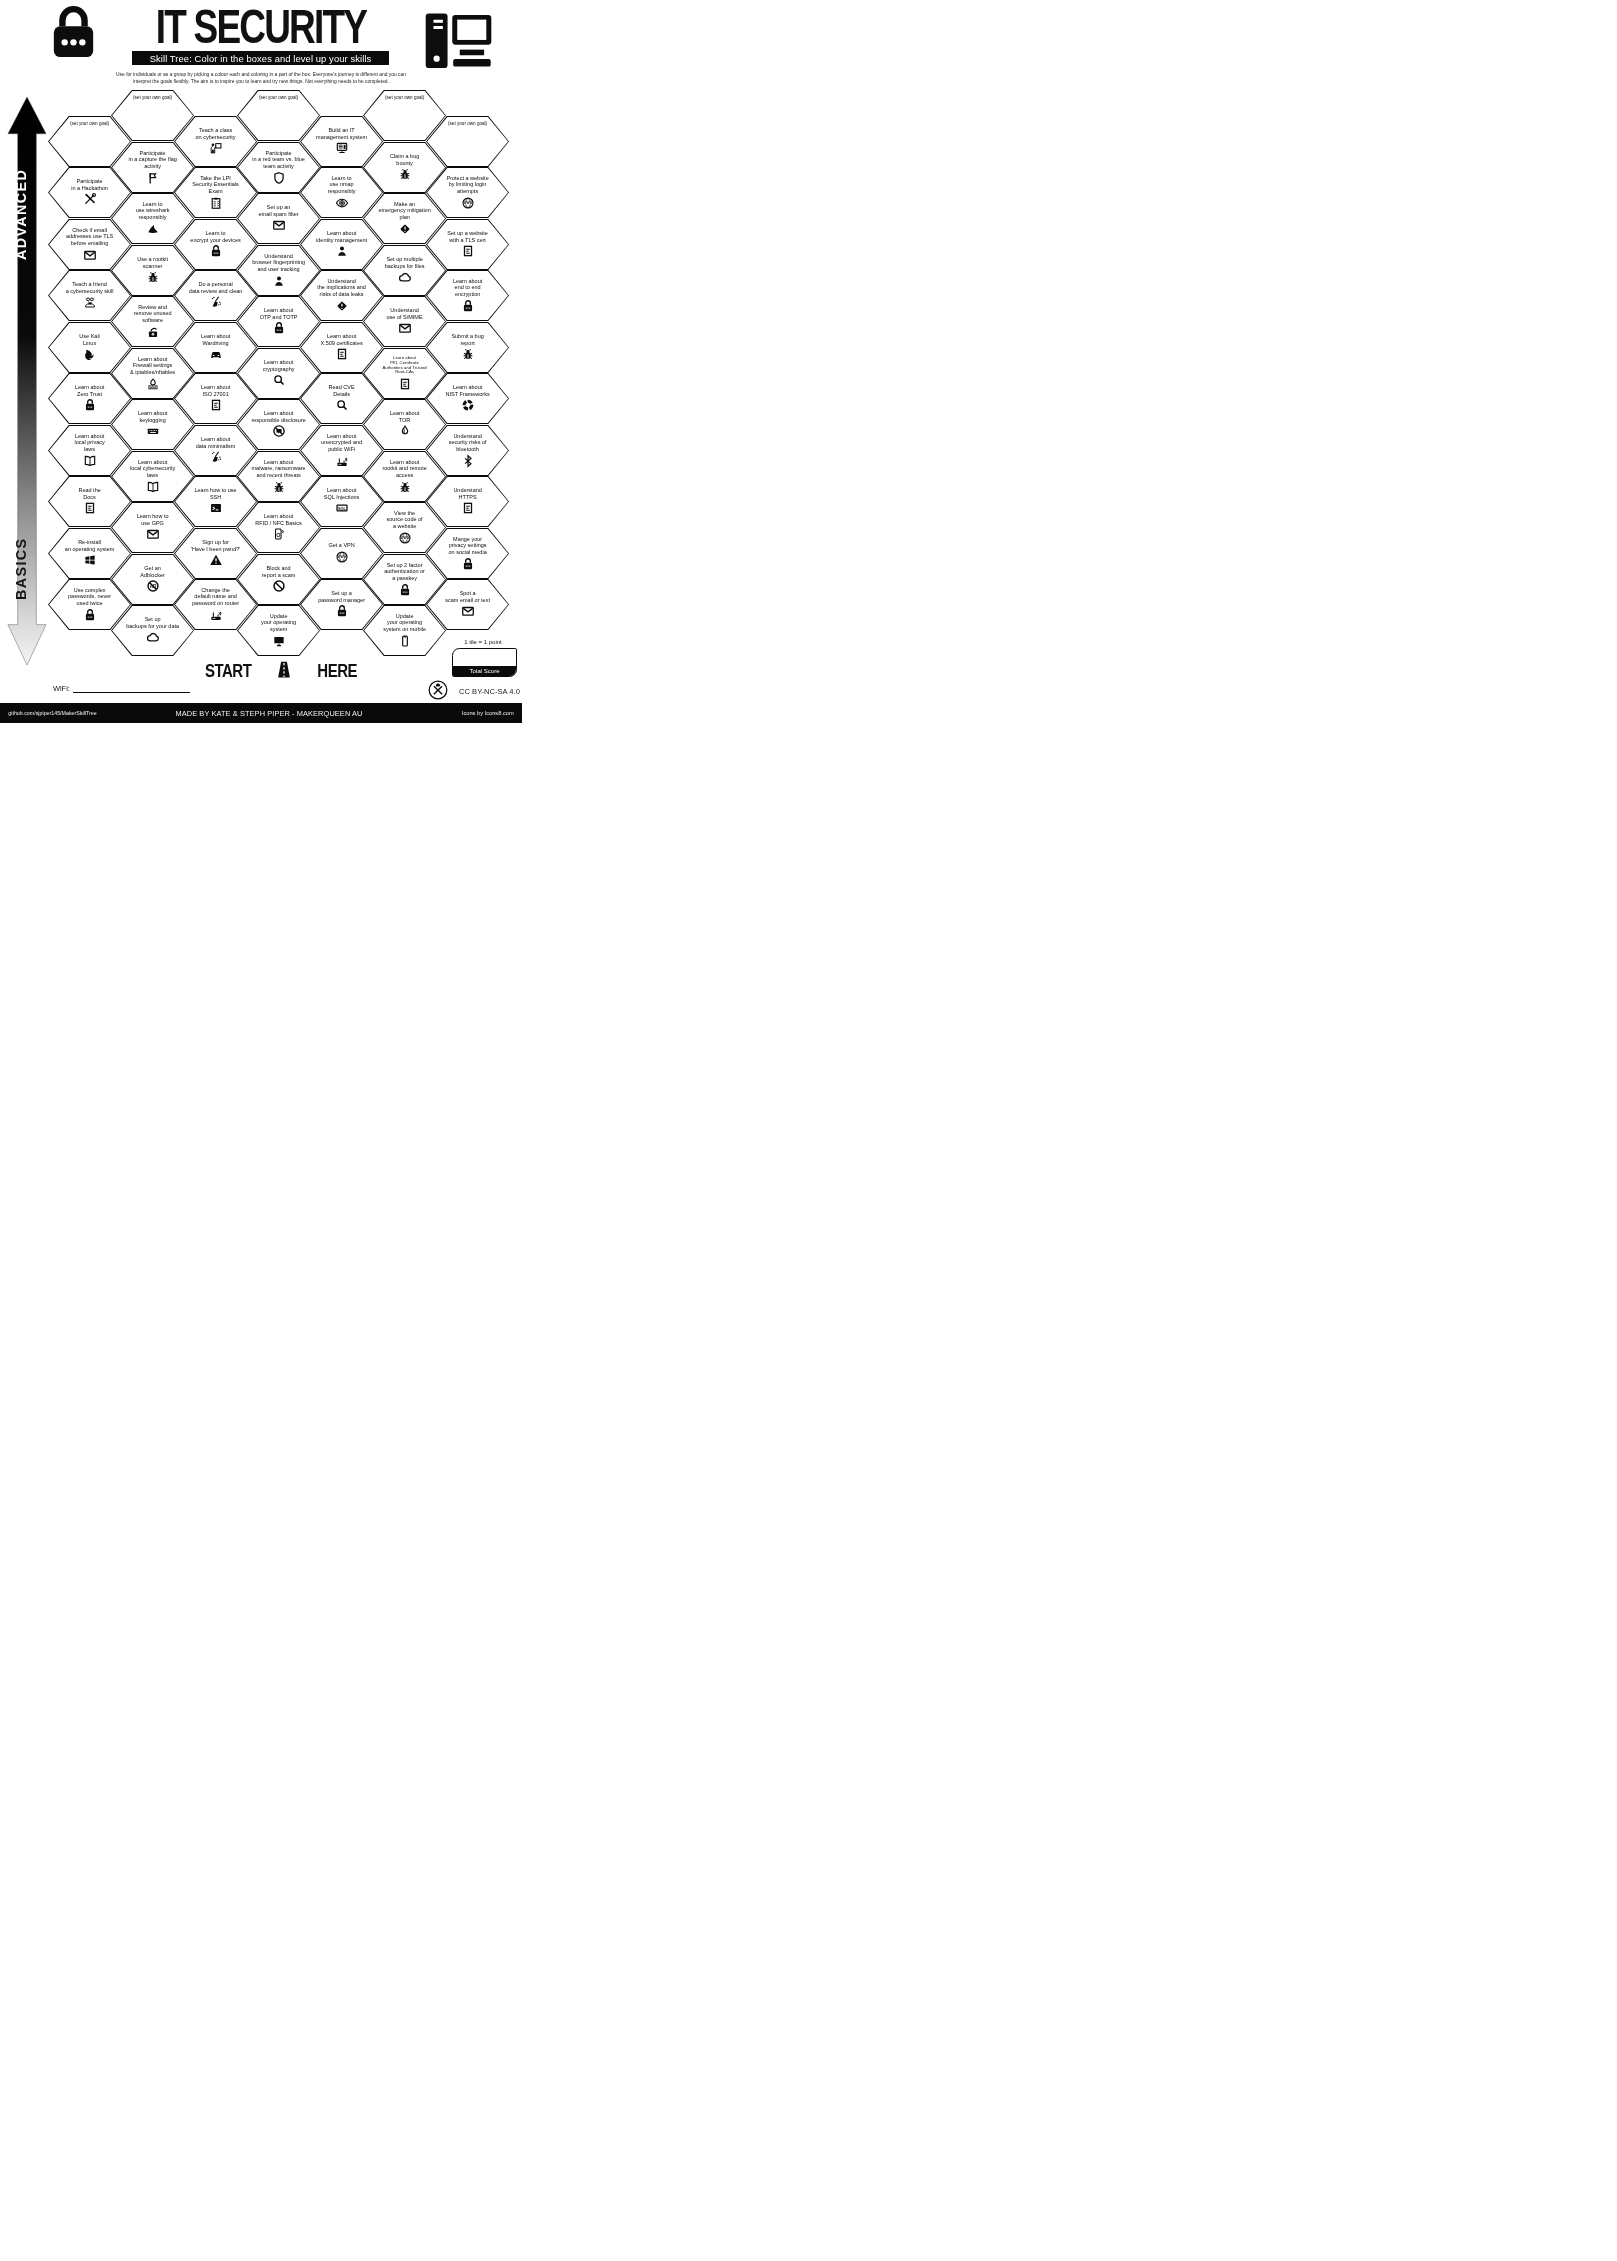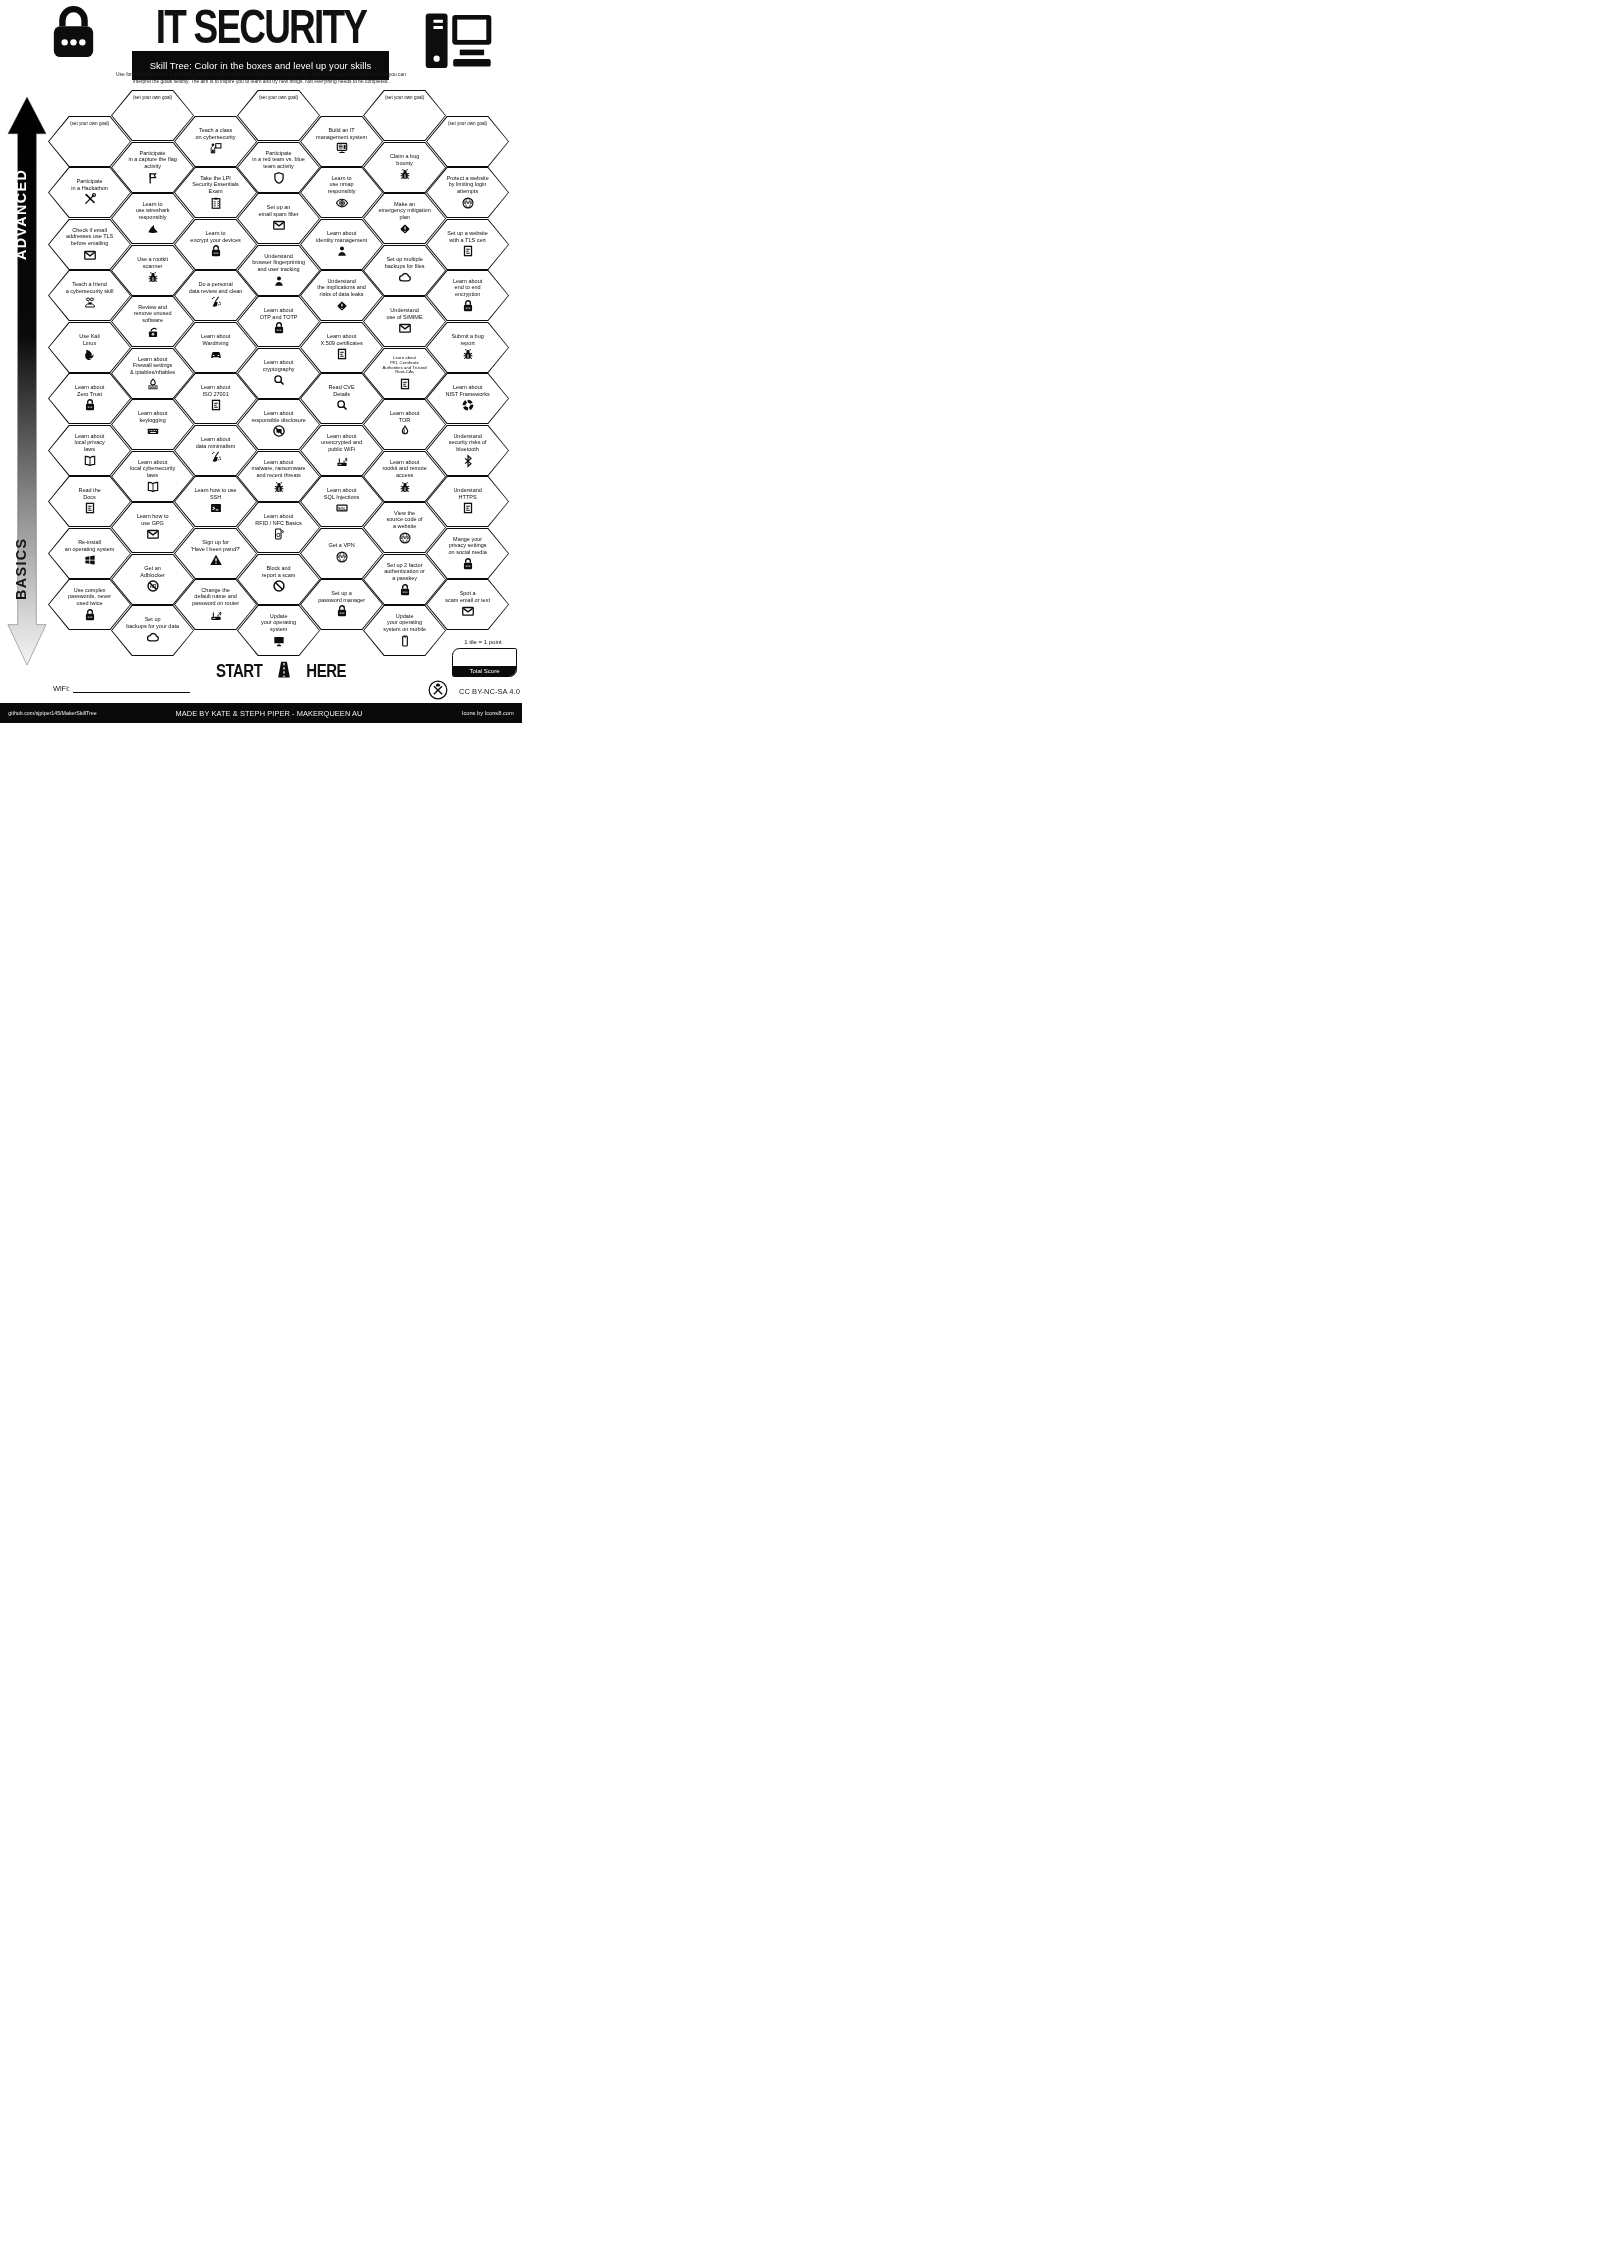--- a/index.html
+++ b/index.html
@@ -4,21 +4,21 @@
 <style>
   html,body{margin:0;padding:0;background:#fff;}
   #page{position:relative;width:522px;height:723px;background:#fff;overflow:hidden;
         font-family:"Liberation Sans","DejaVu Sans",sans-serif;color:#111;}
   
   #logo-lock{position:absolute;left:44px;top:2.8px;width:59px;height:79px;}
   #logo-computer{position:absolute;left:421px;top:3.7px;width:75px;height:77px;}
   #page-title{position:absolute;left:0;right:0;top:0.9px;text-align:center;
       font-size:37px;font-weight:700;letter-spacing:-1.8px;transform:scaleY(1.28);transform-origin:top center;
       white-space:nowrap;}
-  #subtitle-bar{position:absolute;left:132px;top:51px;width:257px;height:29px;background:#0b0b0b;
+  #subtitle-bar{position:absolute;left:132px;top:51px;width:257px;height:14px;background:#0b0b0b;
       display:flex;align-items:center;justify-content:center;}
   #subtitle-bar span{color:#fff;font-size:9.4px;font-weight:400;letter-spacing:0.1px;white-space:nowrap;}
   #description{position:absolute;left:0;right:0;top:71px;text-align:center;font-size:4.9px;
       line-height:1.5;white-space:pre-line;color:#1a1a1a;}
   
   #axis-arrow{position:absolute;left:7.4px;top:97px;width:40px;height:569px;}
   .axis-label{position:absolute;display:flex;align-items:center;justify-content:center;
       writing-mode:vertical-rl;transform:rotate(180deg);font-weight:700;font-size:14.3px;letter-spacing:1.4px;}
   #advanced-label{left:11px;top:138px;width:20px;height:152px;color:#fff;}
   #basics-label{left:11px;top:497px;width:20px;height:143px;color:#161616;}
@@ -30,21 +30,21 @@
   .hex-c{position:absolute;left:0;top:0;right:0;bottom:0;display:flex;flex-direction:column;
        align-items:center;justify-content:center;gap:1.4px;padding:2.3px 10px;text-align:center;}
   .hex-label{font-size:5.5px;line-height:1.13;white-space:pre-line;font-weight:500;color:#0d0d0d;}
   .hex-label.small{font-size:4.3px;}
   .hex-icon{display:flex;align-items:center;justify-content:center;height:14.7px;}
   .hex-icon svg{width:14px;height:14px;}
   .hex-goal .hex-c{justify-content:flex-start;padding-top:3.7px;}
   .hex-goal .hex-label{font-size:4.6px;font-weight:400;}
   
   #start-here{position:absolute;left:198px;top:659px;width:166px;display:flex;align-items:center;
-      justify-content:center;gap:10px;}
+      justify-content:center;gap:21px;}
   .start-word{font-size:15px;font-weight:700;letter-spacing:-0.5px;transform:scaleY(1.18);}
   #road-icon svg{width:24px;height:21px;}
   #name-row{position:absolute;left:53px;top:684px;display:flex;align-items:flex-end;gap:2.8px;}
   #name-label{font-size:7.4px;}
   #name-line{width:117px;border-bottom:0.9px solid #0b0b0b;height:8.3px;}
   #tile-note{position:absolute;left:451px;top:639px;width:64px;text-align:center;font-size:6px;}
   #score-box{position:absolute;left:452px;top:648px;width:63px;height:27px;border:1.1px solid #0b0b0b;
       border-radius:7.4px 1.8px 7.4px 1.8px;overflow:hidden;background:#fff;}
   #score-band{position:absolute;left:0;right:0;bottom:0;height:10px;background:#0b0b0b;color:#fff;
       display:flex;align-items:center;justify-content:center;font-size:6px;}

